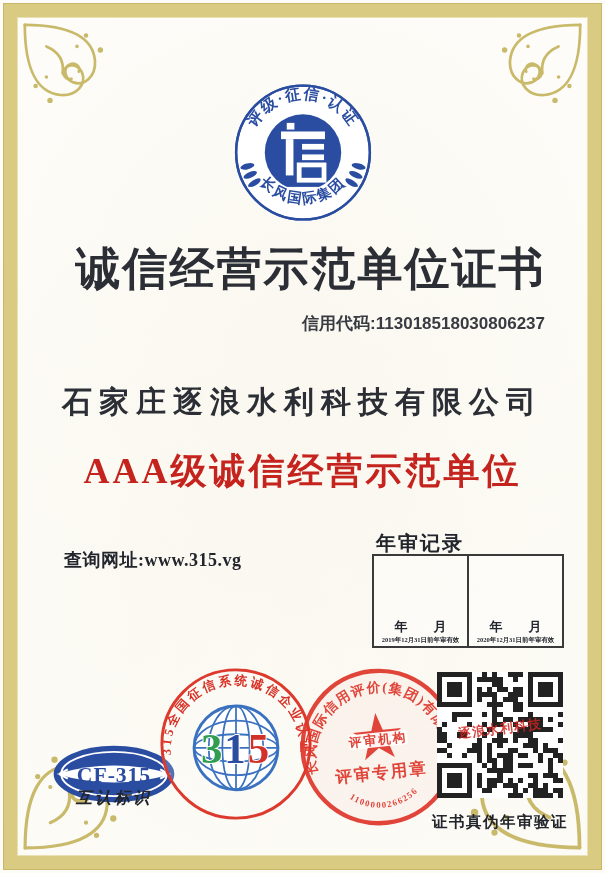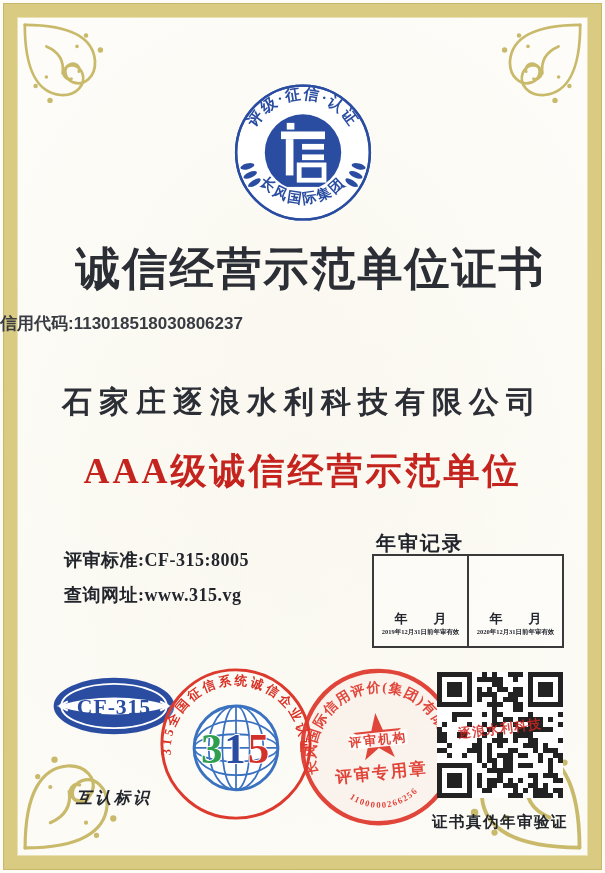--- a/index.html
+++ b/index.html
@@ -8,29 +8,29 @@
     background-image:
       radial-gradient(circle at 50% 35%, rgba(214,200,140,.07), transparent 55%),
       radial-gradient(circle at 20% 70%, rgba(214,200,140,.05), transparent 50%),
       radial-gradient(circle at 80% 75%, rgba(214,200,140,.05), transparent 50%);
     font-family:"Liberation Serif", serif; color:#2b2e35;}
   .frame{position:absolute;inset:4px;border:13px solid #d9cb82;box-shadow:inset 0 0 0 1px #e9e1b2, 0 0 0 1px #c7b768;pointer-events:none;}
   .corners{position:absolute;inset:0;pointer-events:none;}
   .abs{position:absolute;}
   .title{width:100%;text-align:center;font-family:"Liberation Sans",sans-serif;
     font-weight:bold;font-size:45px;letter-spacing:2px;color:#2b2e35;}
-  .credit{width:100%;padding-right:93px;box-sizing:border-box;
+  .credit{width:100%;text-align:right;padding-right:60px;box-sizing:border-box;
     font-family:"Liberation Sans",sans-serif;font-weight:bold;font-size:17px;color:#383b42;}
   .company{width:100%;text-align:center;font-family:"Liberation Sans",sans-serif;
     font-weight:bold;font-size:30px;letter-spacing:7px;color:#2b2e35;}
   .award{width:100%;text-align:center;font-weight:bold;font-size:36px;letter-spacing:3px;color:#c5231e;}
   .details{font-weight:bold;font-size:18px;line-height:35px;letter-spacing:.5px;color:#22252c;}
   .ar-label{font-weight:bold;font-size:20px;letter-spacing:2px;color:#22252c;}
   .ar-table{display:flex;border:2px solid #3a3a3a;width:188px;height:90px;background:rgba(255,255,255,.4);}
-  .ar-cell{flex:1;display:flex;flex-direction:column;justify-content:flex-end;align-items:center;padding-bottom:9px;}
+  .ar-cell{flex:1;display:flex;flex-direction:column;justify-content:flex-end;align-items:center;padding-bottom:1px;}
   .ar-cell + .ar-cell{border-left:2px solid #3a3a3a;}
   .ar-ym{font-weight:bold;font-size:13px;white-space:pre;color:#22252c;}
   .ar-note{font-weight:bold;font-size:6.6px;white-space:nowrap;color:#22252c;transform:scale(.98);}
   .caption{font-weight:bold;font-size:16px;letter-spacing:3px;color:#22252c;text-align:center;}
   .qr-caption{font-weight:bold;font-size:15.5px;letter-spacing:1.5px;color:#22252c;text-align:center;}
   .qr-wrap{width:126px;height:126px;}
   .qr-watermark{position:absolute;left:2px;top:48px;width:122px;text-align:center;
     color:rgba(205,35,30,.85);font-weight:bold;font-size:13px;letter-spacing:1px;transform:rotate(-7deg);}
   svg text{font-family:"Liberation Serif",serif;}
 </style>
@@ -115,37 +115,36 @@
 
   <div class="abs title" style="top:239px;padding-left:8px;">诚信经营示范单位证书</div>
 
   <div class="abs credit" style="top:312px;">信用代码:113018518030806237</div>
 
   <div class="abs award" style="top:447px;">AAA级诚信经营示范单位</div>
 
   <div class="abs company" style="top:382px;">石家庄逐浪水利科技有限公司</div>
 
   <div class="abs details" style="left:64px;top:543px;">
-    <div>评审标准:CF-315:8005</div>
     <div>查询网址:www.315.vg</div>
   </div>
 
   <div class="abs ar-label" style="left:376px;top:530px;">年审记录</div>
   <div class="abs ar-table" style="left:372px;top:554px;">
     <div class="ar-cell">
       <div class="ar-ym">年　　月</div>
       <div class="ar-note">2019年12月31日前年审有效</div>
     </div>
     <div class="ar-cell">
       <div class="ar-ym">年　　月</div>
       <div class="ar-note">2020年12月31日前年审有效</div>
     </div>
   </div>
 
-  <div class="abs" style="left:48px;top:673px;">
+  <div class="abs" style="left:48px;top:741px;">
     <svg width="132" height="66" viewBox="0 0 140 70">
       <ellipse cx="70" cy="35" rx="64" ry="30" fill="#2a4da1"></ellipse>
       <ellipse cx="70" cy="35" rx="56" ry="23.5" fill="none" stroke="#ffffff" stroke-width="2"></ellipse>
       <path d="M9,35 Q70,17 131,35 Q70,53 9,35 Z" fill="#ffffff"></path>
       <path d="M12,35 l9,-5 M12,35 l9,5 M128,35 l-9,-5 M128,35 l-9,5" stroke="#ffffff" stroke-width="2.2" fill="none"></path>
       <text x="70" y="43" text-anchor="middle" font-size="23" font-weight="bold" fill="#2a4da1" letter-spacing="1">CF-315</text>
     </svg>
   </div>
   <div class="abs caption" style="left:48px;top:788px;width:132px;font-style:italic;">互认标识</div>
 

